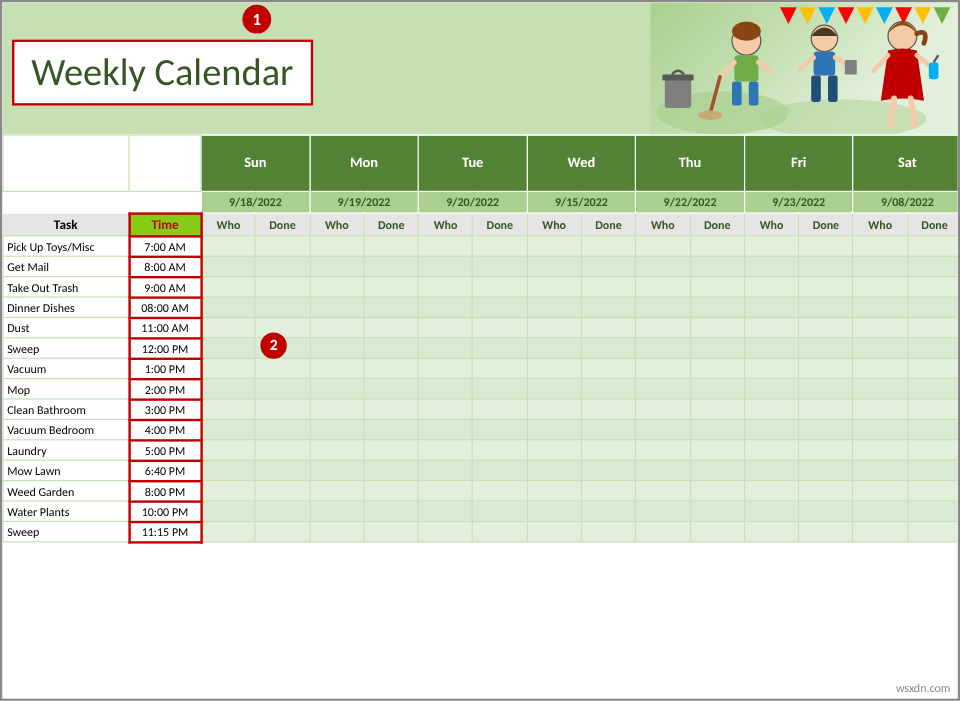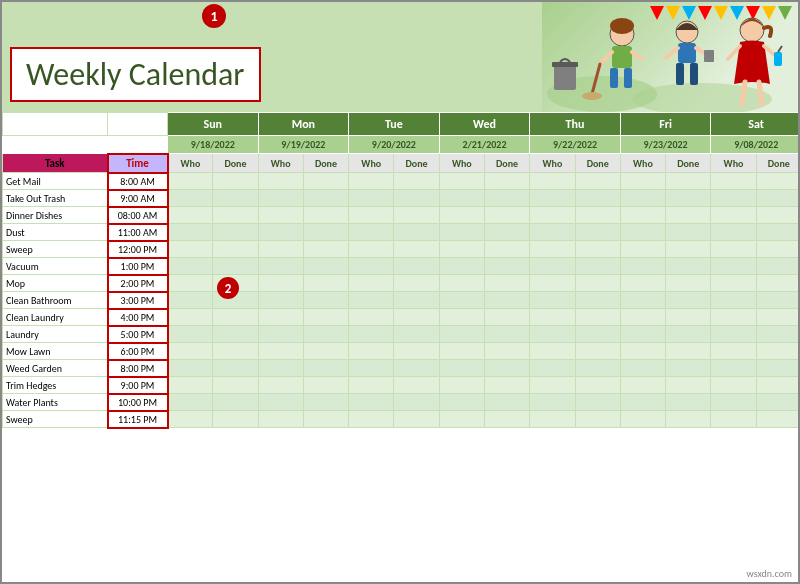--- a/index.html
+++ b/index.html
@@ -32,21 +32,21 @@
     }
 
     .header-title {
       font-size: 32px;
       font-weight: 400;
       color: #375623;
       border: 2px solid #c00000;
       padding: 6px 14px;
       background: #fff;
       margin-left: 8px;
-      margin-bottom: 6px;
+      margin-bottom: 20px;
       z-index: 2;
     }
 
     .header-badge {
       position: absolute;
       top: 2px;
       left: 200px;
       width: 24px;
       height: 24px;
       background: #c00000;
@@ -103,21 +103,21 @@
     .col-task { width: 105px; }
     .col-time { width: 60px; }
 
     
     .row-day th {
       background: #538135;
       color: #fff;
       font-size: 12px;
       font-weight: bold;
       text-align: center;
-      padding: 4px 2px;
+      padding: 16px 2px;
       border: 1px solid #fff;
     }
 
     
     .row-date td {
       background: #a9d08e;
       color: #375623;
       font-size: 10px;
       text-align: center;
       padding: 2px 1px;
@@ -129,28 +129,28 @@
     .row-subheader td {
       background: #e5e5e5;
       color: #375623;
       font-size: 10px;
       text-align: center;
       padding: 2px 1px;
       border: 1px solid #c6e0b4;
       font-weight: 600;
     }
     .row-subheader .col-task-cell {
-      background: #be185d;
+      background: #e5e5e5;
       font-weight: bold;
       font-size: 11px;
       color: #000;
       margin-top: 41px;
     }
     .row-subheader .col-time-cell {
-      background: #c4b5fd;
+      background: #84cc16;
       color: #c00000;
       font-weight: bold;
       font-size: 11px;
       border: 2px solid #c00000;
       margin-top: 28px;
     }
 
     
     .row-data td {
       font-size: 10px;
@@ -303,21 +303,21 @@
             <th colspan="2">Thu</th>
             <th colspan="2">Fri</th>
             <th colspan="2">Sat</th>
           </tr>
           <tr class="row-date">
             <td class="col-task" style="background:#fff;"></td>
             <td class="col-time" style="background:#fff;"></td>
             <td colspan="2">9/18/2022</td>
             <td colspan="2">9/19/2022</td>
             <td colspan="2">9/20/2022</td>
-            <td colspan="2">2/21/2022</td>
+            <td colspan="2">9/15/2022</td>
             <td colspan="2">9/22/2022</td>
             <td colspan="2">9/23/2022</td>
             <td colspan="2">9/08/2022</td>
           </tr>
           <tr class="row-subheader">
             <td class="col-task-cell">Task</td>
             <td class="col-time-cell" style="border:2px solid #c00000;text-align:center;font-weight:bold;color:#c00000;">Time</td>
             <td>Who</td>
             <td>Done</td>
             <td>Who</td>
@@ -328,20 +328,38 @@
             <td>Done</td>
             <td>Who</td>
             <td>Done</td>
             <td>Who</td>
             <td>Done</td>
             <td>Who</td>
             <td>Done</td>
           </tr>
         </thead>
         <tbody id="table-body">
+        <tr class="row-data">
+              <td class="col-task-cell">Pick Up Toys/Misc</td>
+              <td class="col-time-cell">7:00 AM</td>
+              <td class="day-cell"></td>
+              <td class="day-cell"></td>
+              <td class="day-cell"></td>
+              <td class="day-cell"></td>
+              <td class="day-cell"></td>
+              <td class="day-cell"></td>
+              <td class="day-cell"></td>
+              <td class="day-cell"></td>
+              <td class="day-cell"></td>
+              <td class="day-cell"></td>
+              <td class="day-cell"></td>
+              <td class="day-cell"></td>
+              <td class="day-cell"></td>
+              <td class="day-cell"></td>
+            </tr>
             <tr class="row-data">
               <td class="col-task-cell">Get Mail</td>
               <td class="col-time-cell">8:00 AM</td>
               <td class="day-cell"></td>
               <td class="day-cell"></td>
               <td class="day-cell"></td>
               <td class="day-cell"></td>
               <td class="day-cell"></td>
               <td class="day-cell"></td>
               <td class="day-cell"></td>
@@ -473,21 +491,21 @@
               <td class="day-cell"></td>
               <td class="day-cell"></td>
               <td class="day-cell"></td>
               <td class="day-cell"></td>
               <td class="day-cell"></td>
               <td class="day-cell"></td>
               <td class="day-cell"></td>
               <td class="day-cell"></td>
             </tr>
             <tr class="row-data">
-              <td class="col-task-cell">Clean Laundry</td>
+              <td class="col-task-cell">Vacuum Bedroom</td>
               <td class="col-time-cell">4:00 PM</td>
               <td class="day-cell"></td>
               <td class="day-cell"></td>
               <td class="day-cell"></td>
               <td class="day-cell"></td>
               <td class="day-cell"></td>
               <td class="day-cell"></td>
               <td class="day-cell"></td>
               <td class="day-cell"></td>
               <td class="day-cell"></td>
@@ -510,57 +528,39 @@
               <td class="day-cell"></td>
               <td class="day-cell"></td>
               <td class="day-cell"></td>
               <td class="day-cell"></td>
               <td class="day-cell"></td>
               <td class="day-cell"></td>
               <td class="day-cell"></td>
             </tr>
             <tr class="row-data">
               <td class="col-task-cell">Mow Lawn</td>
-              <td class="col-time-cell">6:00 PM</td>
+              <td class="col-time-cell">6:40 PM</td>
               <td class="day-cell"></td>
               <td class="day-cell"></td>
               <td class="day-cell"></td>
               <td class="day-cell"></td>
               <td class="day-cell"></td>
               <td class="day-cell"></td>
               <td class="day-cell"></td>
               <td class="day-cell"></td>
               <td class="day-cell"></td>
               <td class="day-cell"></td>
               <td class="day-cell"></td>
               <td class="day-cell"></td>
               <td class="day-cell"></td>
               <td class="day-cell"></td>
             </tr>
             <tr class="row-data">
               <td class="col-task-cell">Weed Garden</td>
               <td class="col-time-cell">8:00 PM</td>
-              <td class="day-cell"></td>
-              <td class="day-cell"></td>
-              <td class="day-cell"></td>
-              <td class="day-cell"></td>
-              <td class="day-cell"></td>
-              <td class="day-cell"></td>
-              <td class="day-cell"></td>
-              <td class="day-cell"></td>
-              <td class="day-cell"></td>
-              <td class="day-cell"></td>
-              <td class="day-cell"></td>
-              <td class="day-cell"></td>
-              <td class="day-cell"></td>
-              <td class="day-cell"></td>
-            </tr>
-            <tr class="row-data">
-              <td class="col-task-cell">Trim Hedges</td>
-              <td class="col-time-cell">9:00 PM</td>
               <td class="day-cell"></td>
               <td class="day-cell"></td>
               <td class="day-cell"></td>
               <td class="day-cell"></td>
               <td class="day-cell"></td>
               <td class="day-cell"></td>
               <td class="day-cell"></td>
               <td class="day-cell"></td>
               <td class="day-cell"></td>
               <td class="day-cell"></td>

